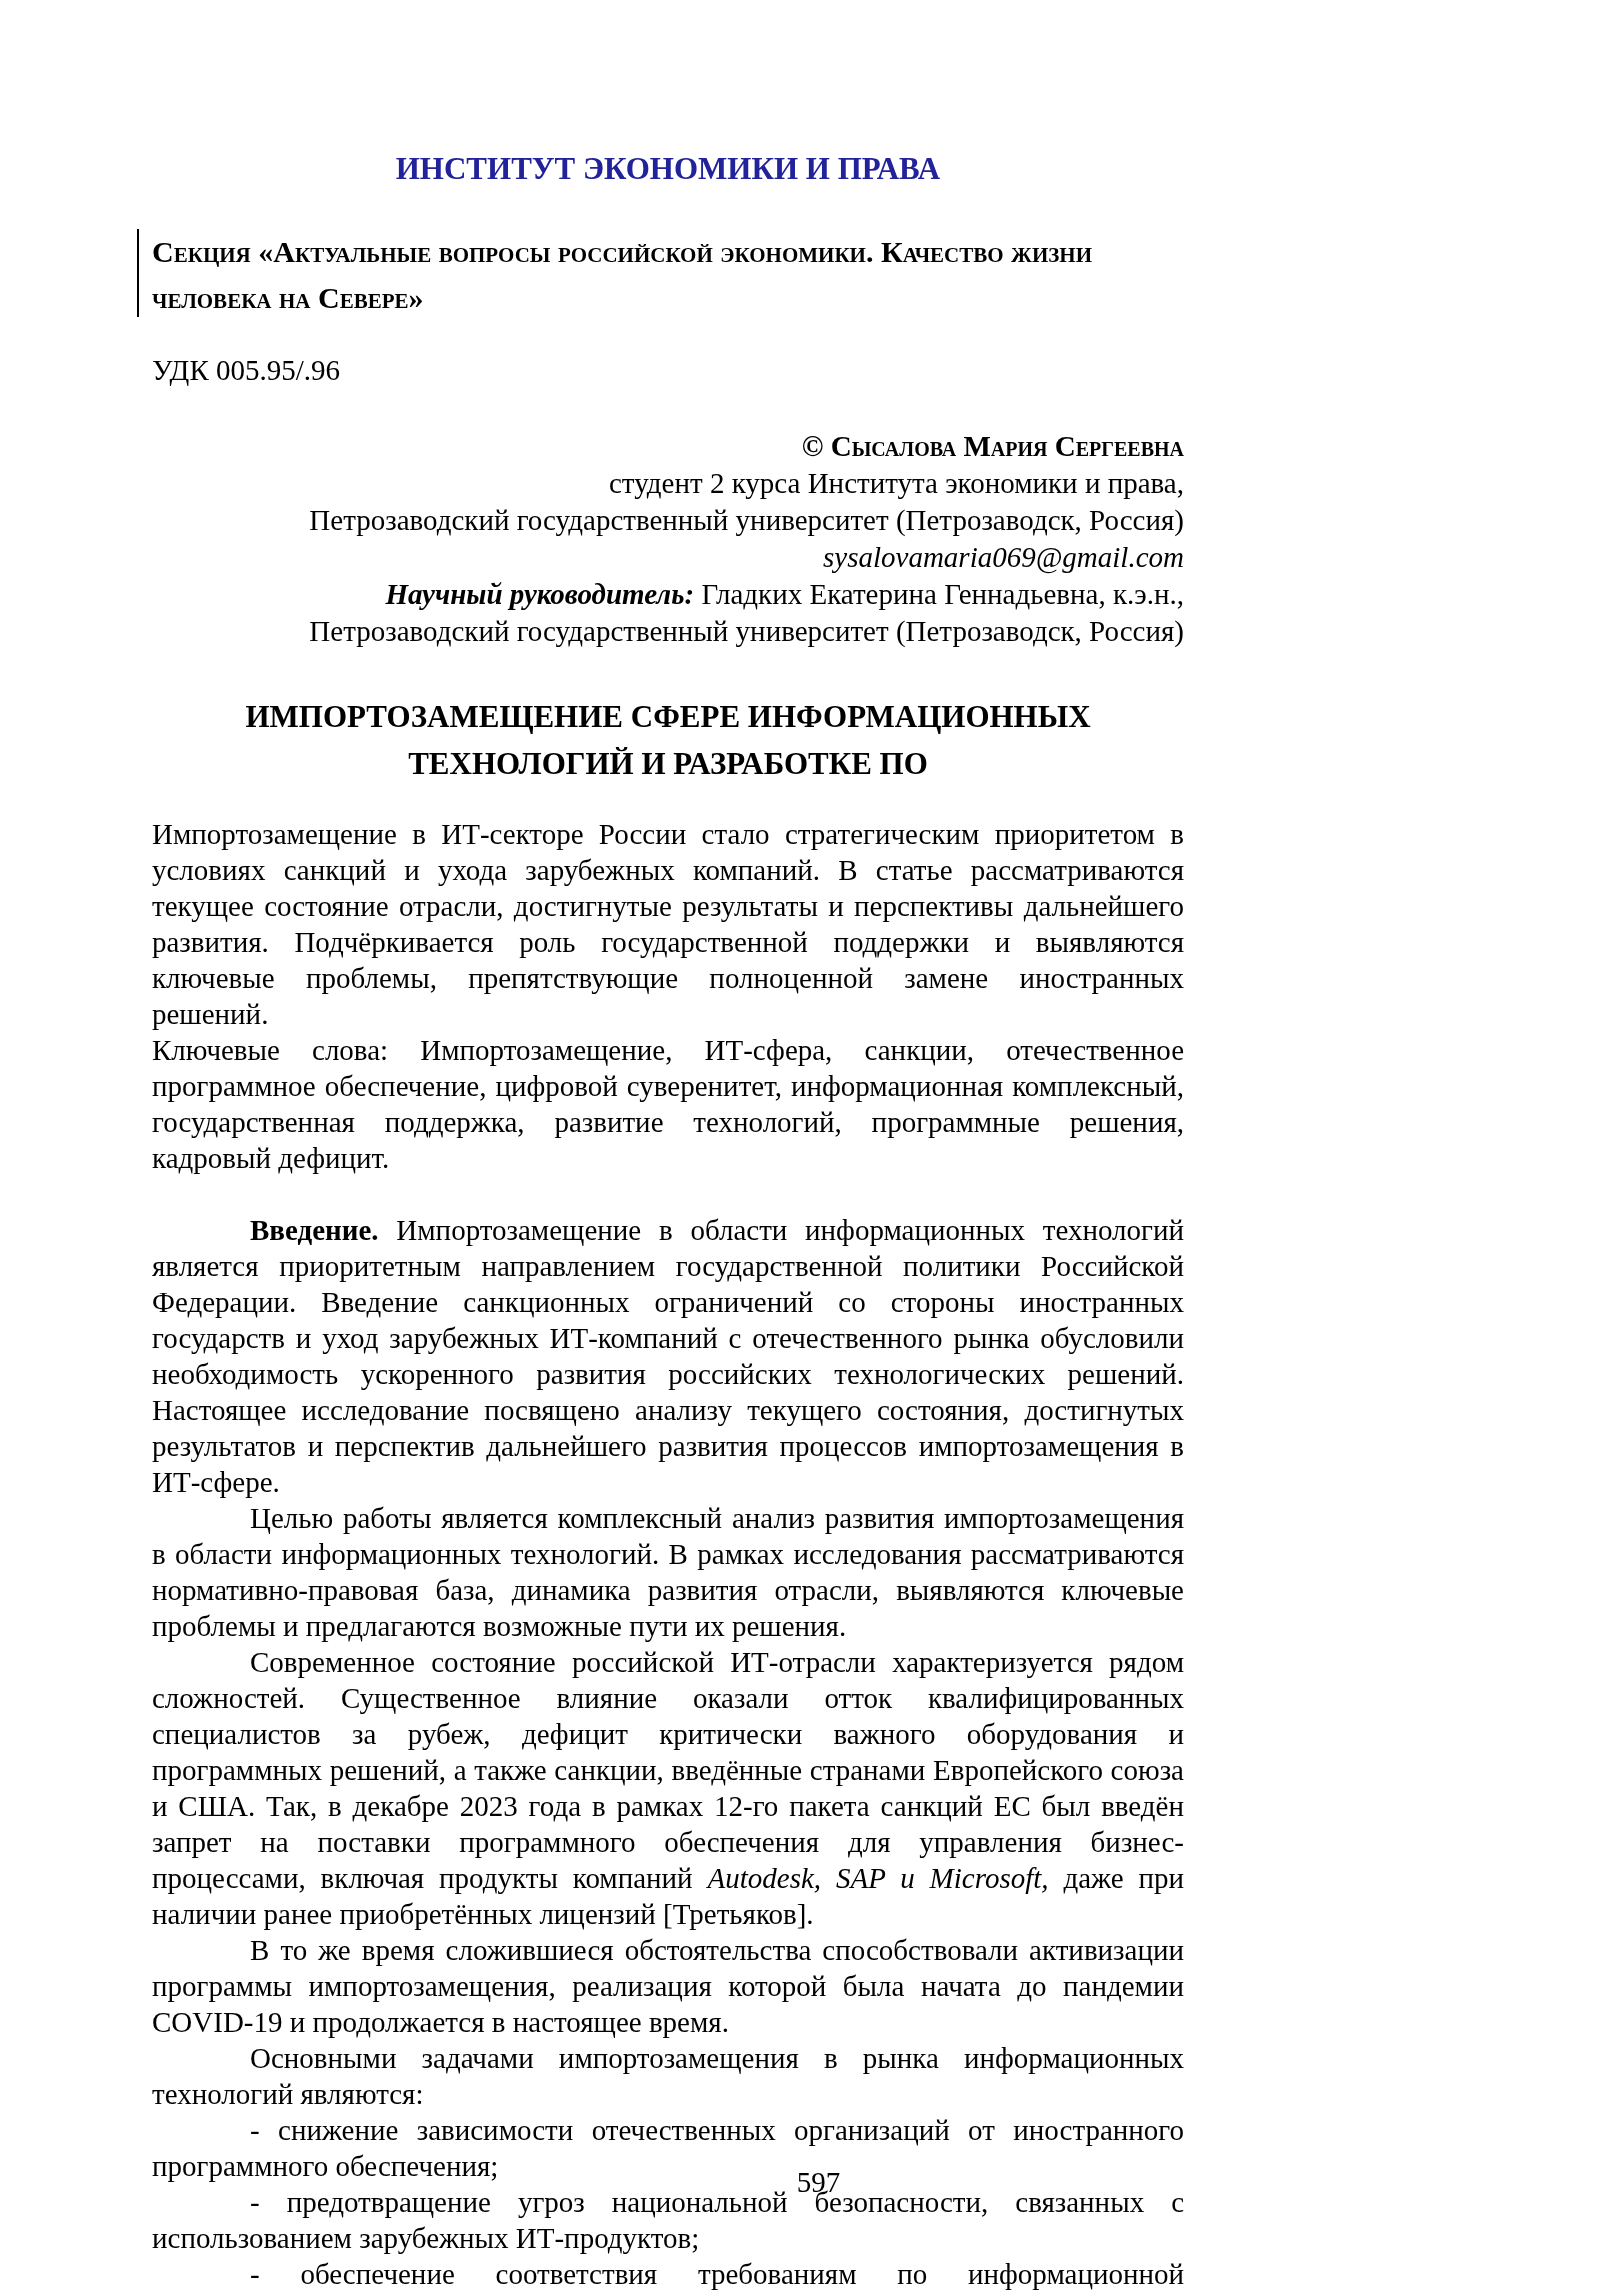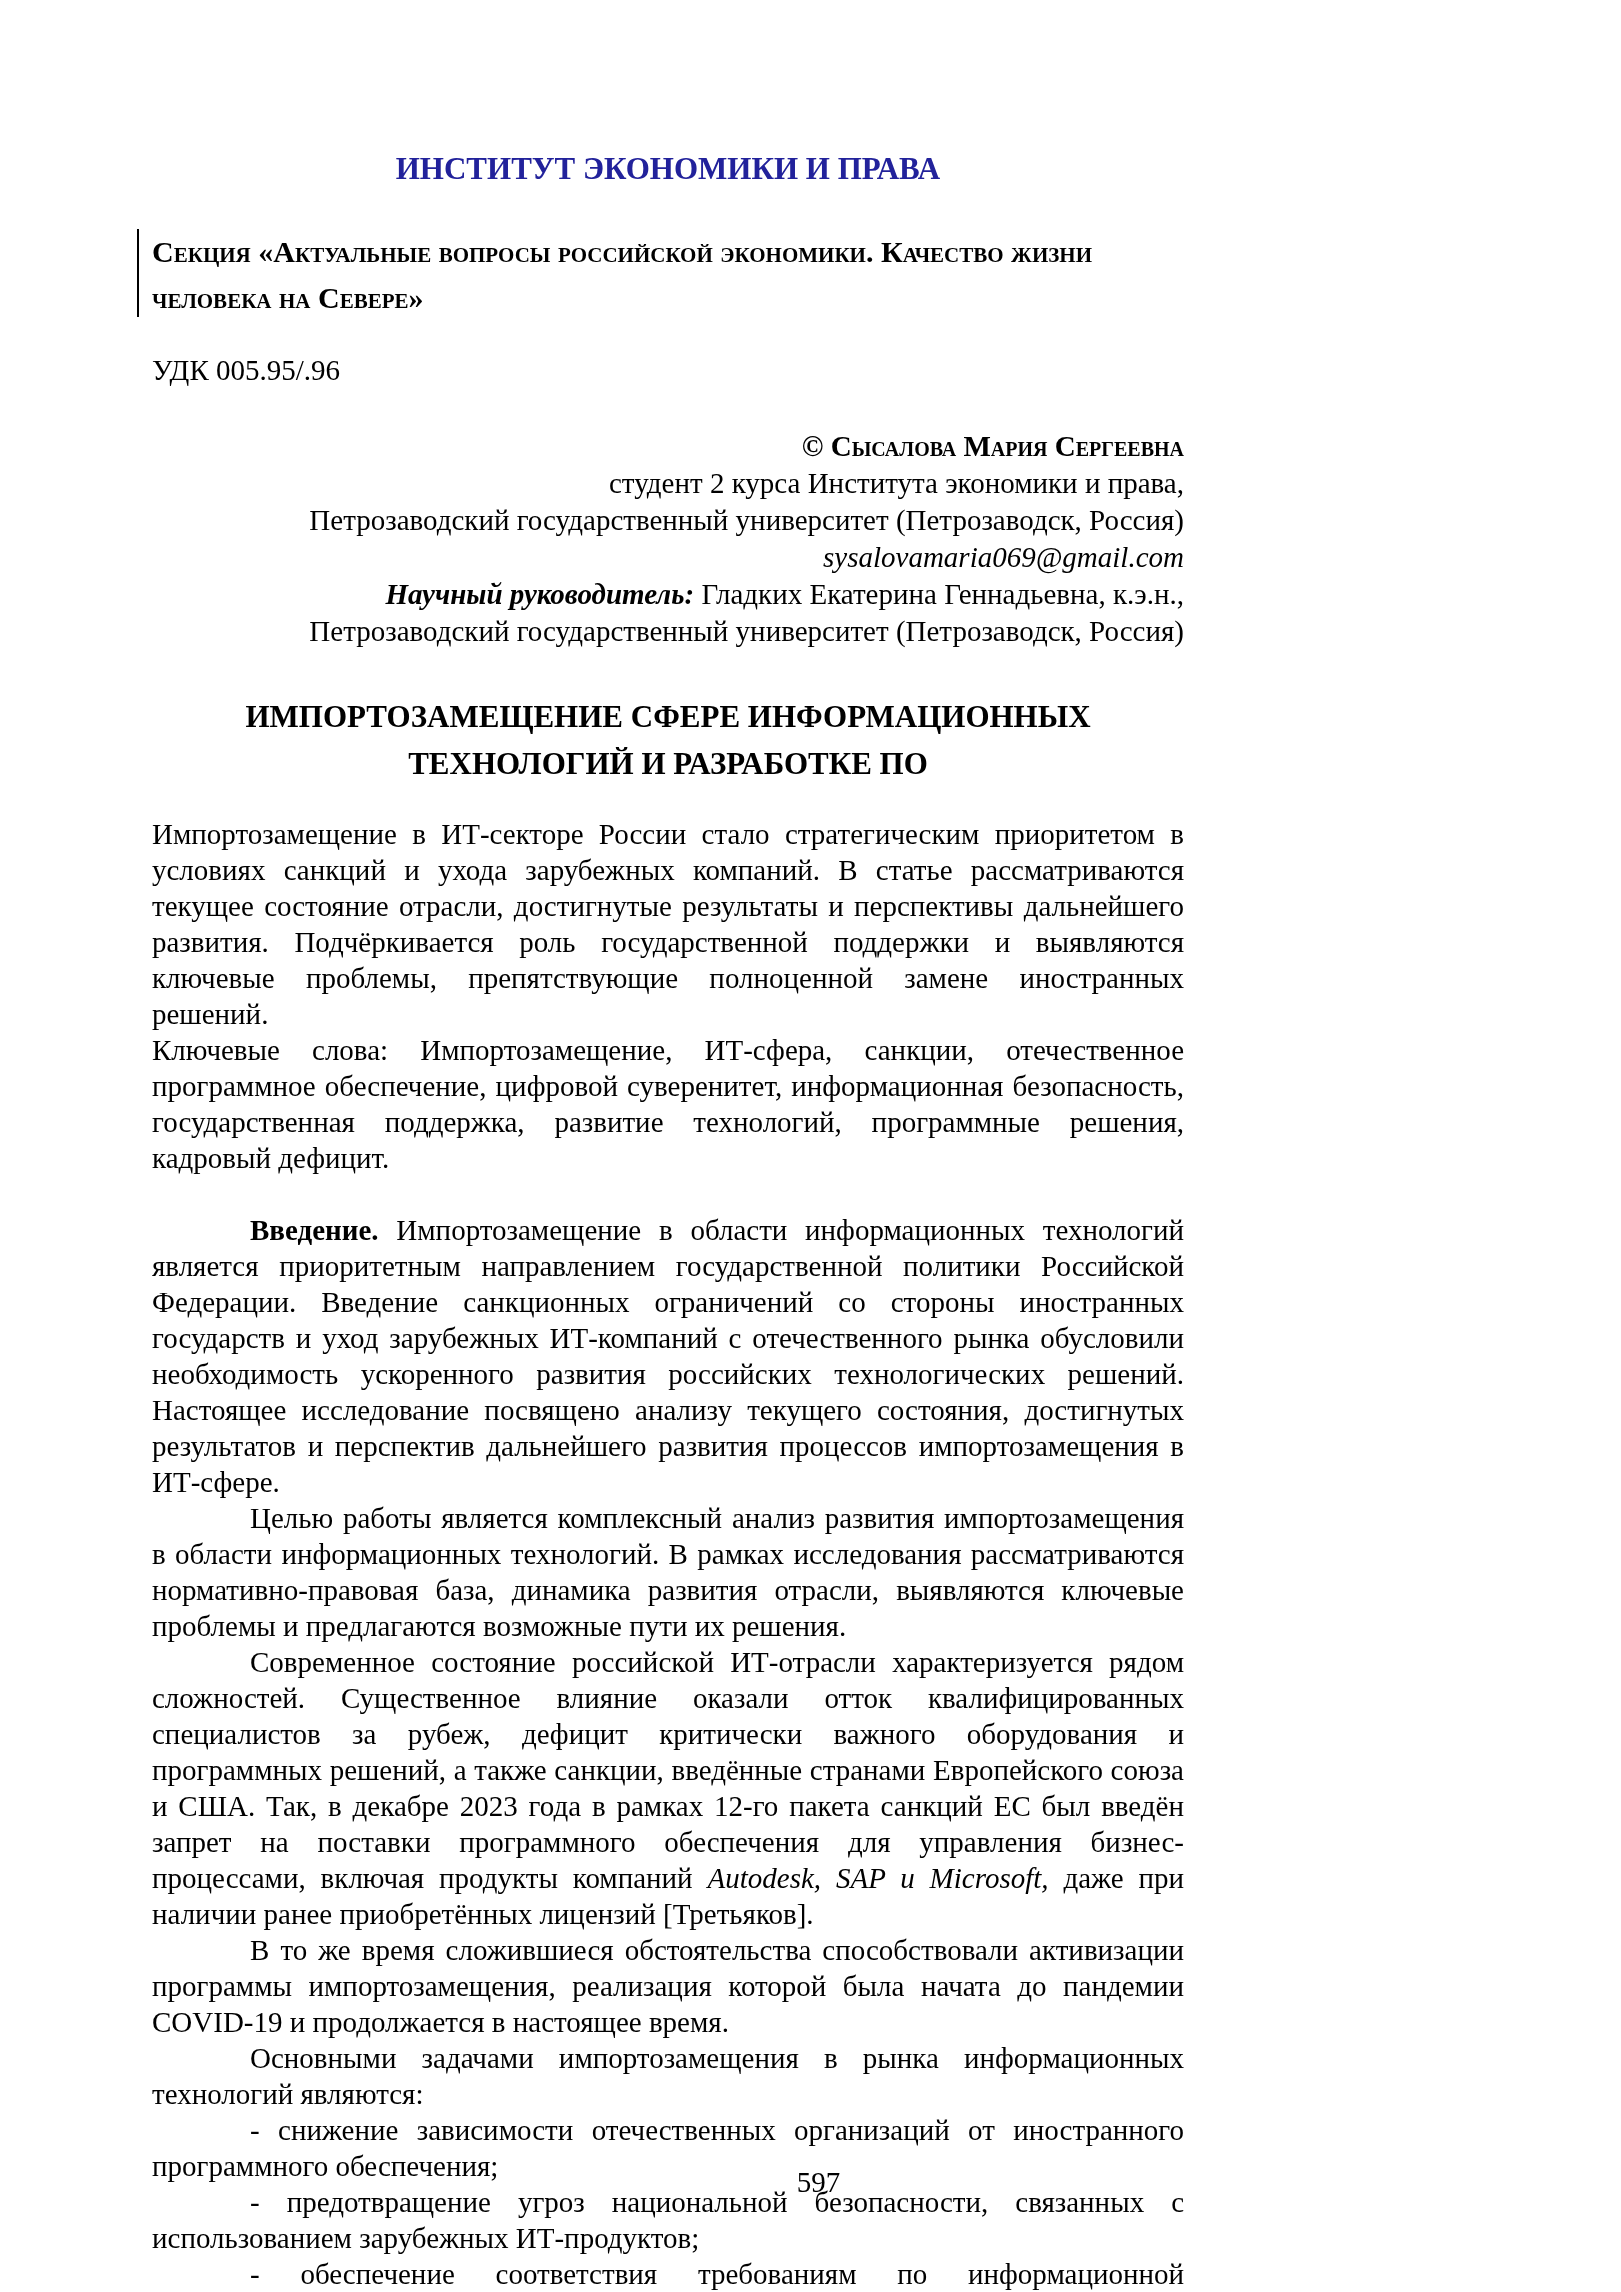--- a/index.html
+++ b/index.html
@@ -111,21 +111,21 @@
       <span class="advisor-label">Научный руководитель:</span><span> Гладких Екатерина Геннадьевна, к.э.н.,</span>
     </div>
     <div>Петрозаводский государственный университет (Петрозаводск, Россия)</div>
   </div>
 
   <h1 class="title">ИМПОРТОЗАМЕЩЕНИЕ СФЕРЕ ИНФОРМАЦИОННЫХ ТЕХНОЛОГИЙ И РАЗРАБОТКЕ ПО</h1>
 
   <p class="justified">Импортозамещение в ИТ-секторе России стало стратегическим приоритетом в условиях санкций и ухода зарубежных компаний. В статье рассматриваются текущее состояние отрасли, достигнутые результаты и перспективы дальнейшего развития. Подчёркивается роль государственной поддержки и выявляются ключевые проблемы, препятствующие полноценной замене иностранных решений.</p>
 
   <p class="justified">
-    <span class="kw-label">Ключевые слова</span><span>: Импортозамещение, ИТ-сфера, санкции, отечественное программное обеспечение, цифровой суверенитет, информационная безопасность, государственная поддержка, развитие технологий, программные решения, кадровый дефицит.</span>
+    <span class="kw-label">Ключевые слова</span><span>: Импортозамещение, ИТ-сфера, санкции, отечественное программное обеспечение, цифровой суверенитет, информационная комплексный, государственная поддержка, развитие технологий, программные решения, кадровый дефицит.</span>
   </p>
 
   <p class="justified indented body-start">
     <span class="lead-bold">Введение.</span><span> Импортозамещение в области информационных технологий является приоритетным направлением государственной политики Российской Федерации. Введение санкционных ограничений со стороны иностранных государств и уход зарубежных ИТ-компаний с отечественного рынка обусловили необходимость ускоренного развития российских технологических решений. Настоящее исследование посвящено анализу текущего состояния, достигнутых результатов и перспектив дальнейшего развития процессов импортозамещения в ИТ-сфере.</span>
   </p>
 
   <p class="justified indented">Целью работы является комплексный анализ развития импортозамещения в области информационных технологий. В рамках исследования рассматриваются нормативно-правовая база, динамика развития отрасли, выявляются ключевые проблемы и предлагаются возможные пути их решения.</p>
 
   <p class="justified indented">
     <span>Современное состояние российской ИТ-отрасли характеризуется рядом сложностей. Существенное влияние оказали отток квалифицированных специалистов за рубеж, дефицит критически важного оборудования и программных решений, а также санкции, введённые странами Европейского союза и США. Так, в декабре 2023 года в рамках 12-го пакета санкций ЕС был введён запрет на поставки программного обеспечения для управления бизнес-процессами, включая продукты компаний </span><span class="it">Autodesk, SAP и Microsoft,</span><span> даже при наличии ранее приобретённых лицензий [Третьяков].</span>

